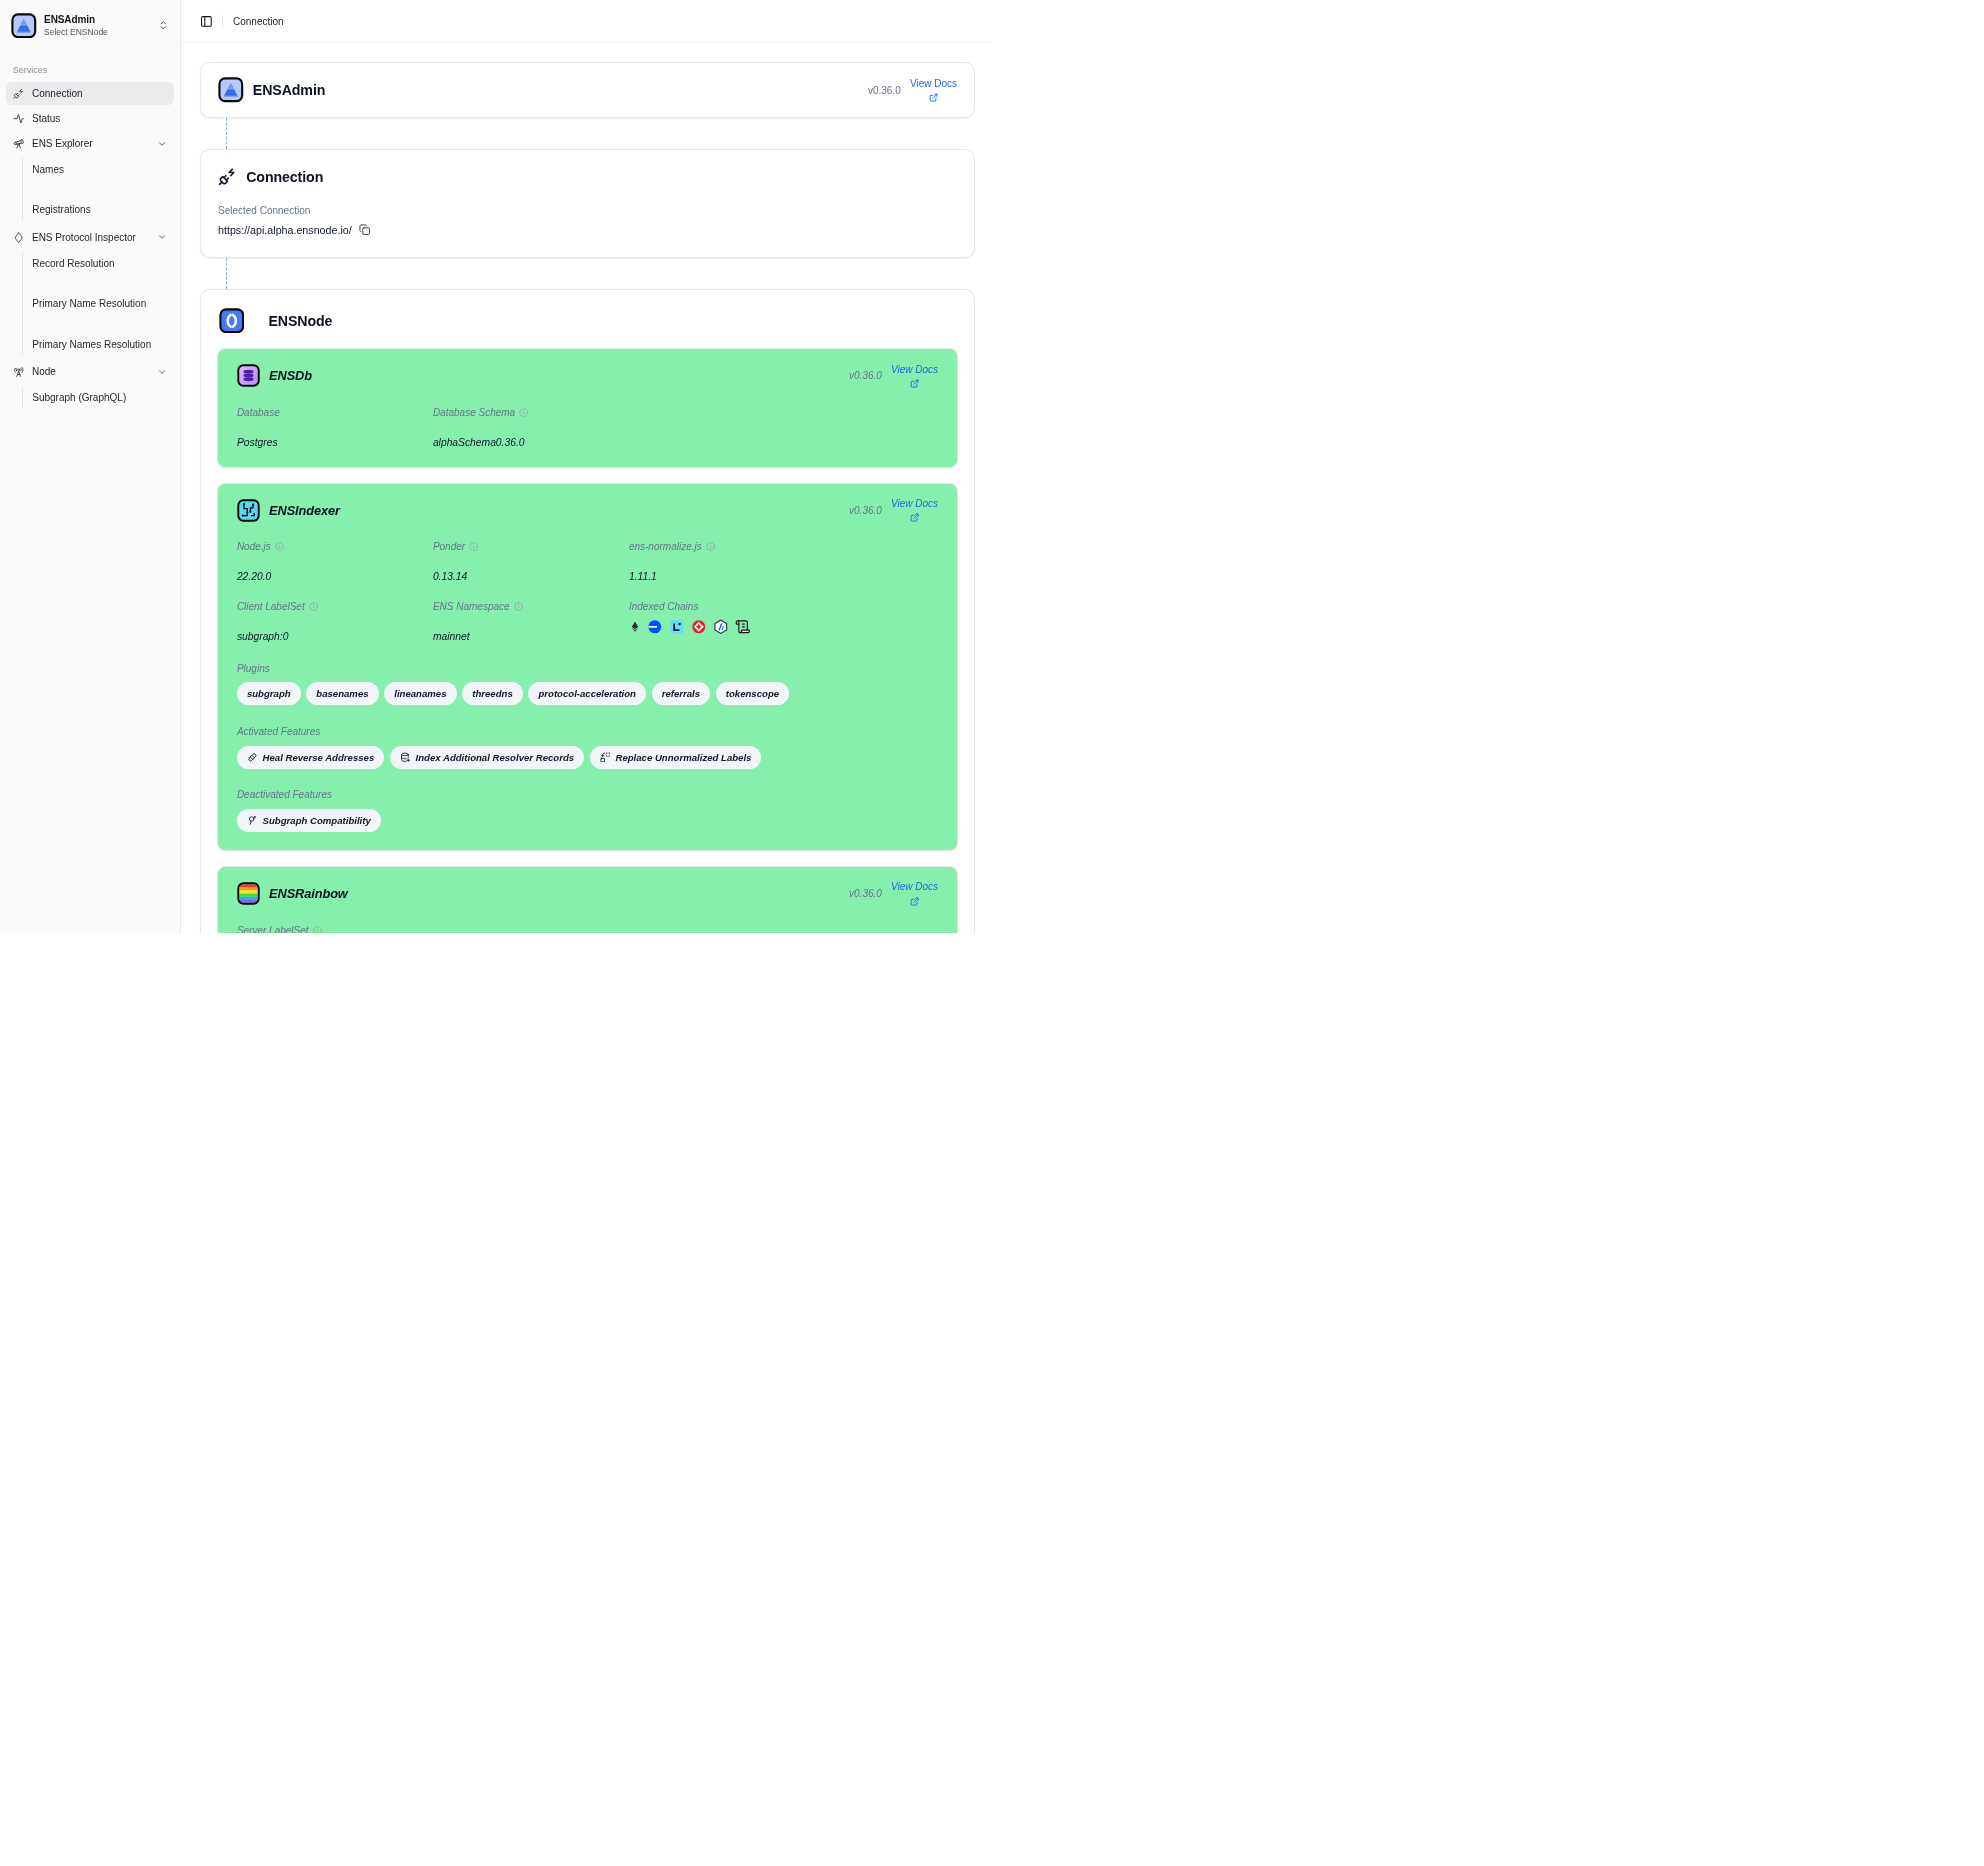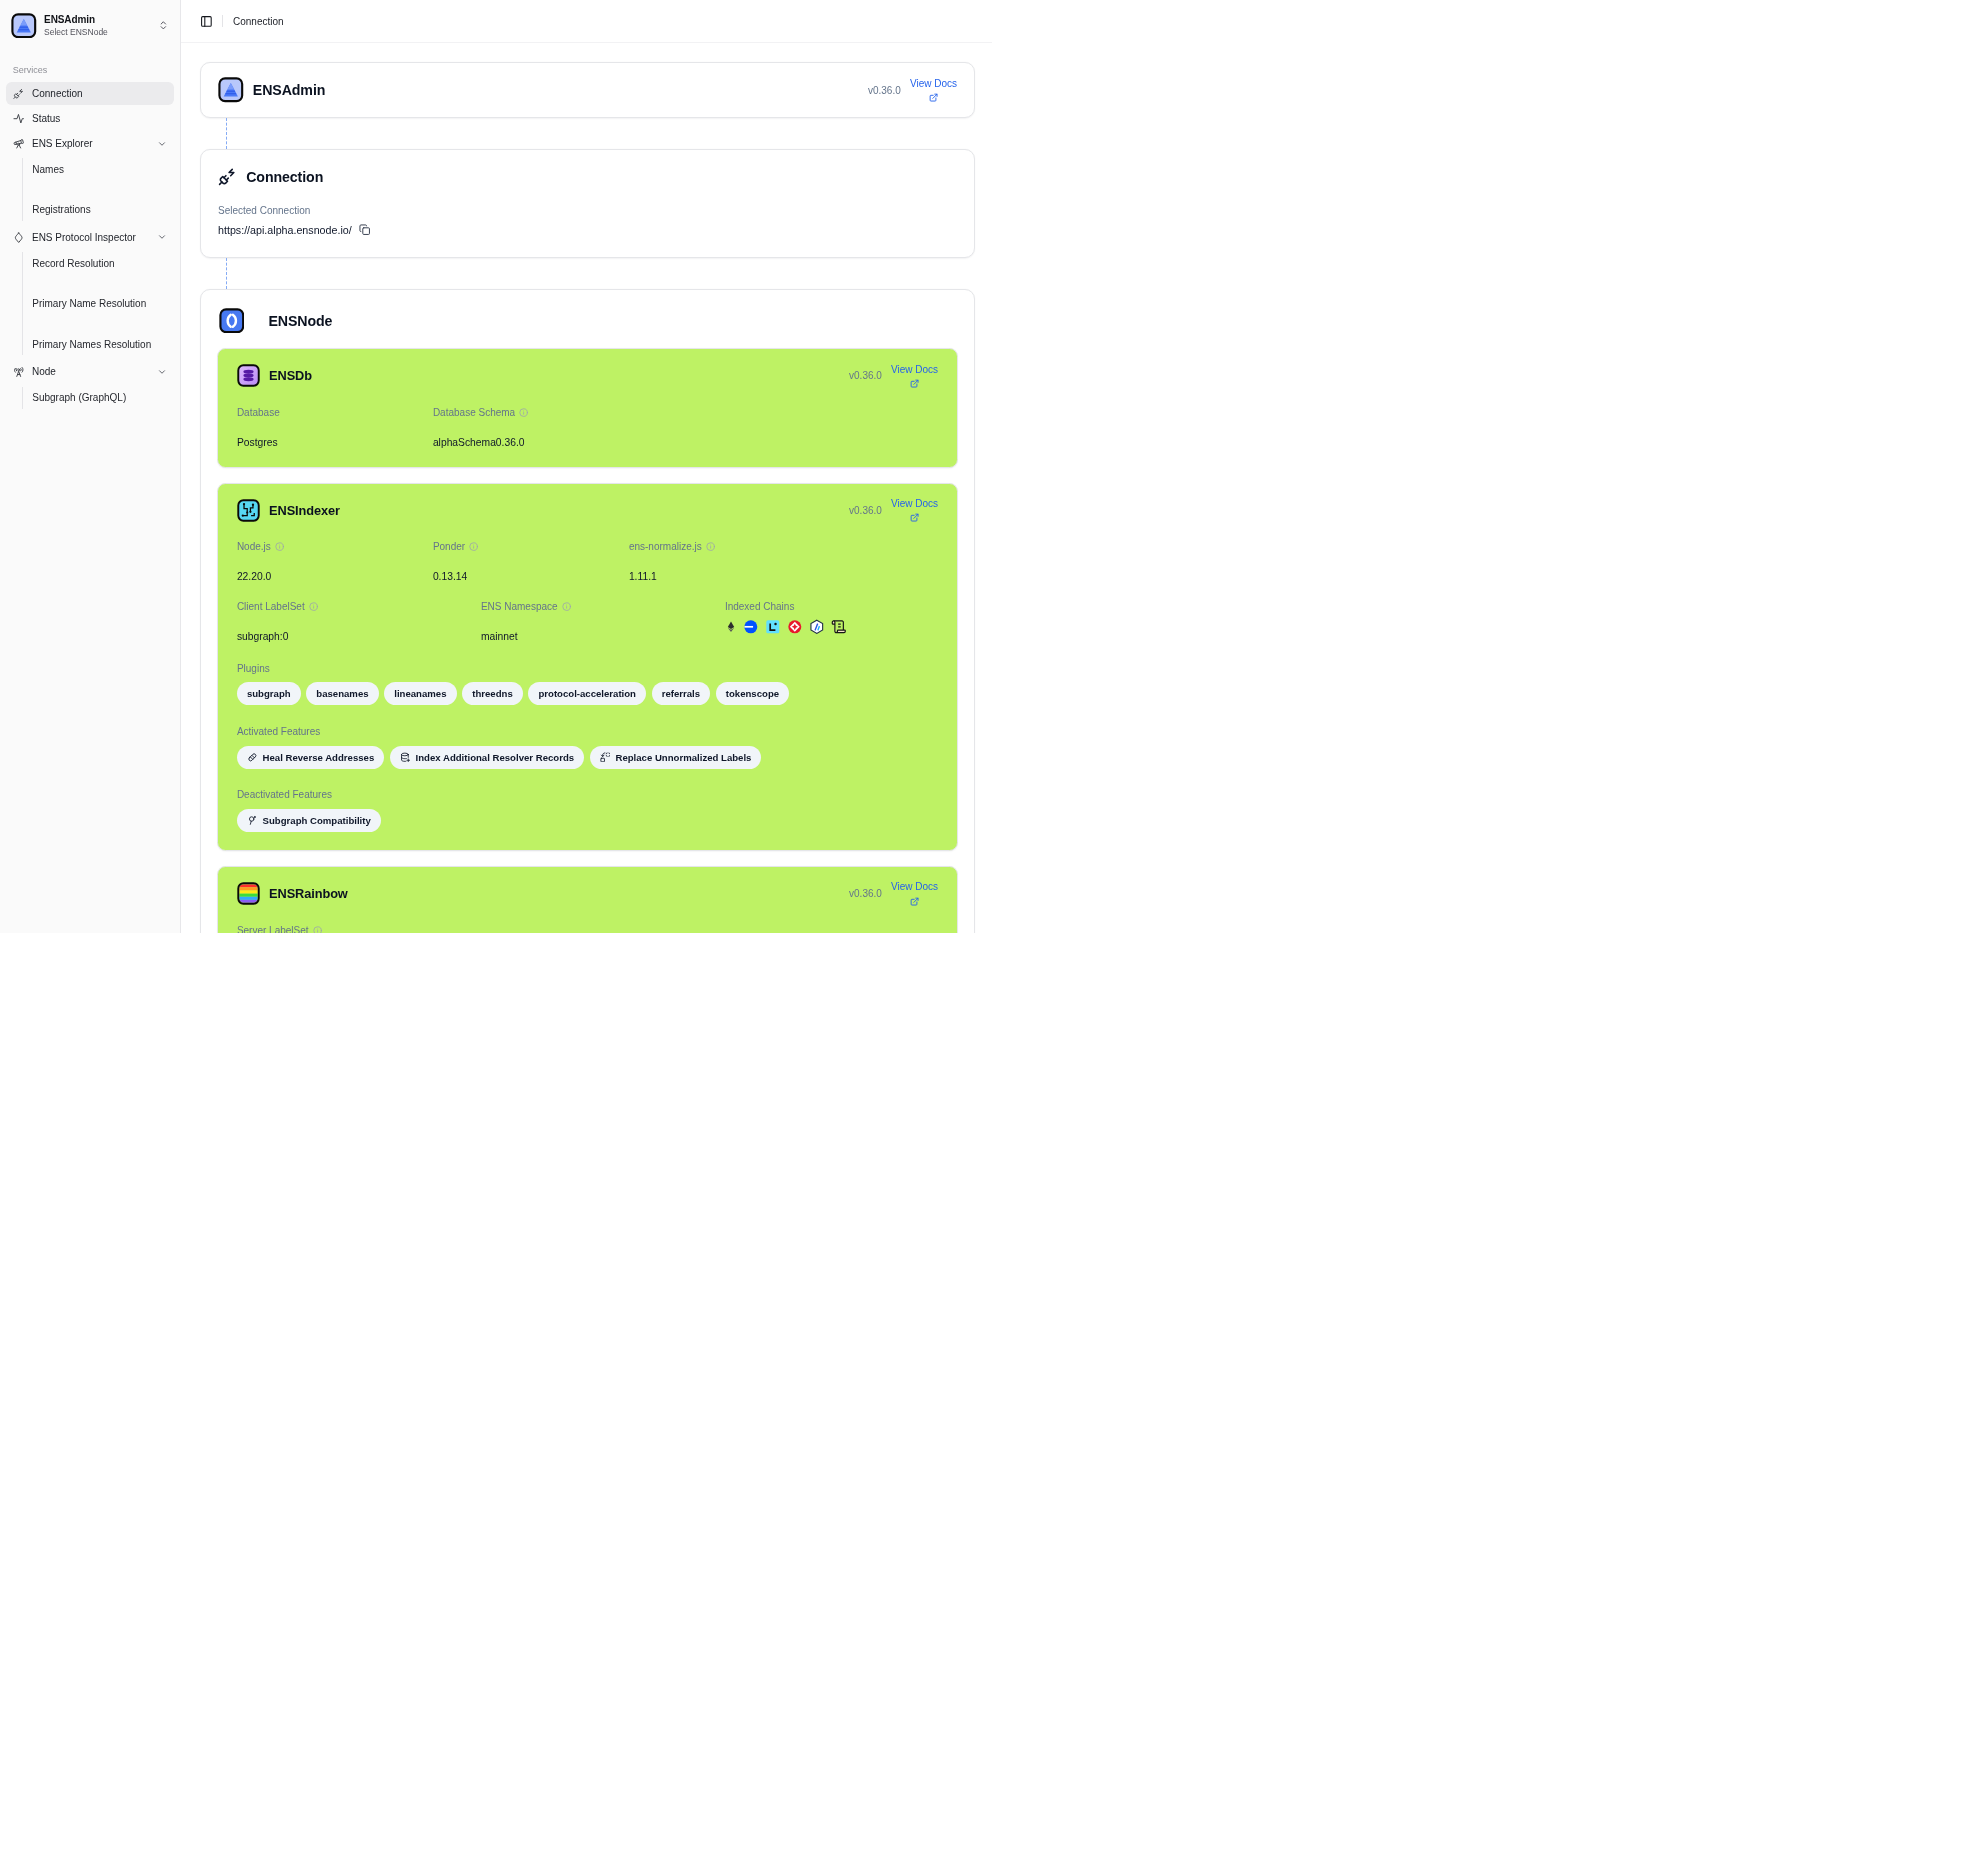--- a/index.html
+++ b/index.html
@@ -53,28 +53,28 @@
 
   .card-ensadmin { height:56px; display:flex; align-items:center; padding:0 17px; }
 
   .card-connection { padding:17px 17px 21.3px; margin-top:0; }
   .selected-label { margin-top:19px; }
   .url-row { margin-top:7.8px; display:flex; align-items:center; gap:7.1px; font-size:10.7px; color:#0f172a; }
   .copy-btn { color:#30394a; cursor:pointer; display:flex; }
 
   .card-ensnode { padding:15px 16.4px 16.4px; }
   .node-head { margin:2.8px 1.4px 15px;gap:24px; }
-  .subcard { background:#bef264; border:0.7px solid #e5e6e9; border-radius:8.5px; padding:14.2px 18.5px 18.5px;
-             box-shadow:0 0.7px 1.4px rgba(16,24,40,.04); }
+  .subcard { background:#86efac; border:0.7px solid #e5e6e9; border-radius:8.5px; padding:14.2px 18.5px 18.5px;
+             box-shadow:0 0.7px 1.4px rgba(16,24,40,.04);font-style:italic; }
   .subcard + .subcard { margin-top:15px; }
 
   .field-label { display:flex; align-items:center; gap:4.3px; color:#64748b; font-size:10px; }
   .field-value { margin-top:19px; font-size:10.3px; color:#0f172a; }
   .fields-grid { display:grid; grid-template-columns:196px 196px 1fr; margin-top:19px; }
-  .fields-grid + .fields-grid { margin-top:19px;gap:48px; }
+  .fields-grid + .fields-grid { margin-top:19px; }
   .info-ic { color:#9ca3af; cursor:pointer; display:inline-flex; }
 
   .chains { display:flex; align-items:center; gap:6.4px; margin-top:6.4px; }
   .chains svg { width:15.6px; height:15.6px; }
   .chain-eth { width:12px !important; }
 
   .group-label { margin-top:20.6px; }
   .pills { display:flex; flex-wrap:wrap; gap:5.7px; margin-top:8.5px; }
   .pill { background:#f1f5f9; border-radius:710px; padding:6px 10px; font-size:9.6px; font-weight:600;
           color:#0f172a; display:inline-flex; align-items:center; gap:5px; white-space:nowrap; }

